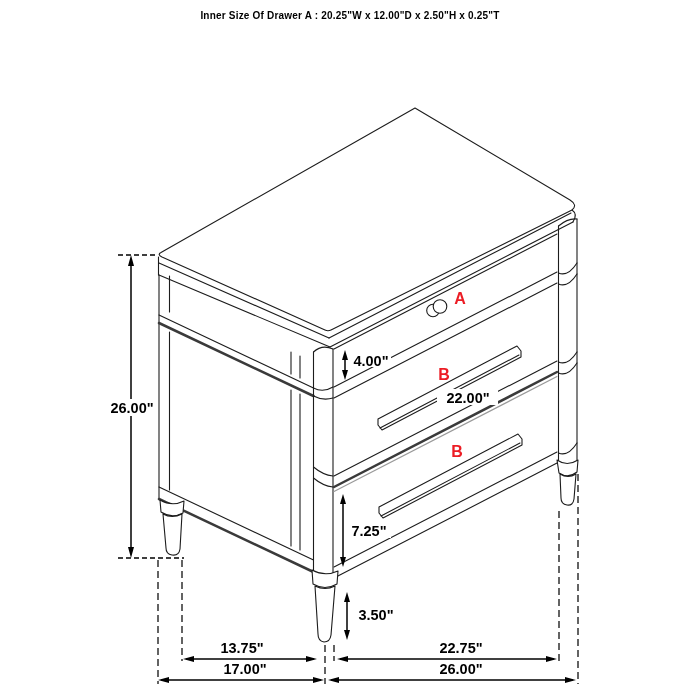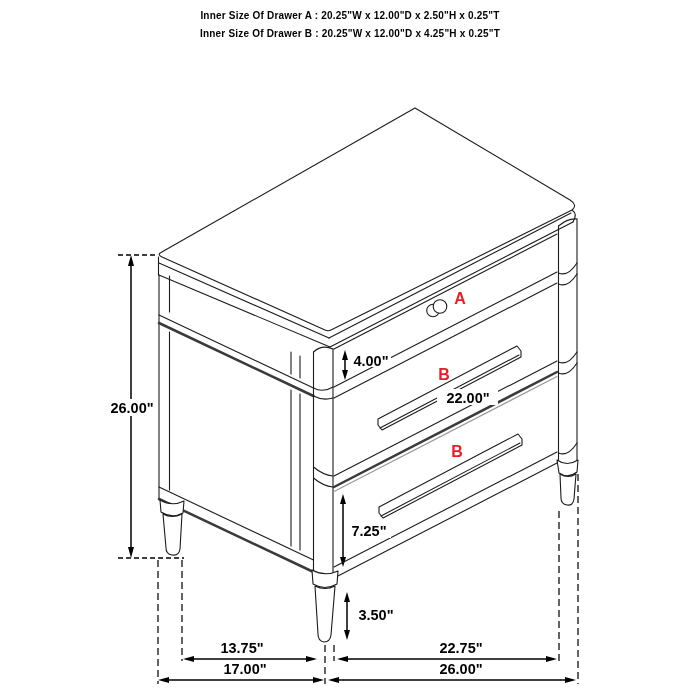--- a/index.html
+++ b/index.html
@@ -22,21 +22,20 @@
            fill:#ec1c24;text-anchor:middle;}
   .wbg{fill:#fff;stroke:none;}
 </style>
 </head>
 <body>
 
 <div class="page">
 
   <div class="header">
     <div>Inner Size Of Drawer A : 20.25"W x 12.00"D x 2.50"H x 0.25"T</div>
-    <div>Inner Size Of Drawer B : 20.25"W x 12.00"D x 4.25"H x 0.25"T</div>
   </div>
 
   <svg width="700" height="700" viewBox="0 0 700 700">
 
     <g>
       <path class="face" d="M415,108 L570,200 Q578,205 572,210 L331,330 Q328,331.5 325,330 L162,257 Q157,254.5 161,252.5 Z"></path>
 
       <path class="ln" d="M159,263 L329,338"></path>
       <path class="ln" d="M159,275 L330,347"></path>
       <path class="ln" d="M158.5,257 L158.5,275"></path>

